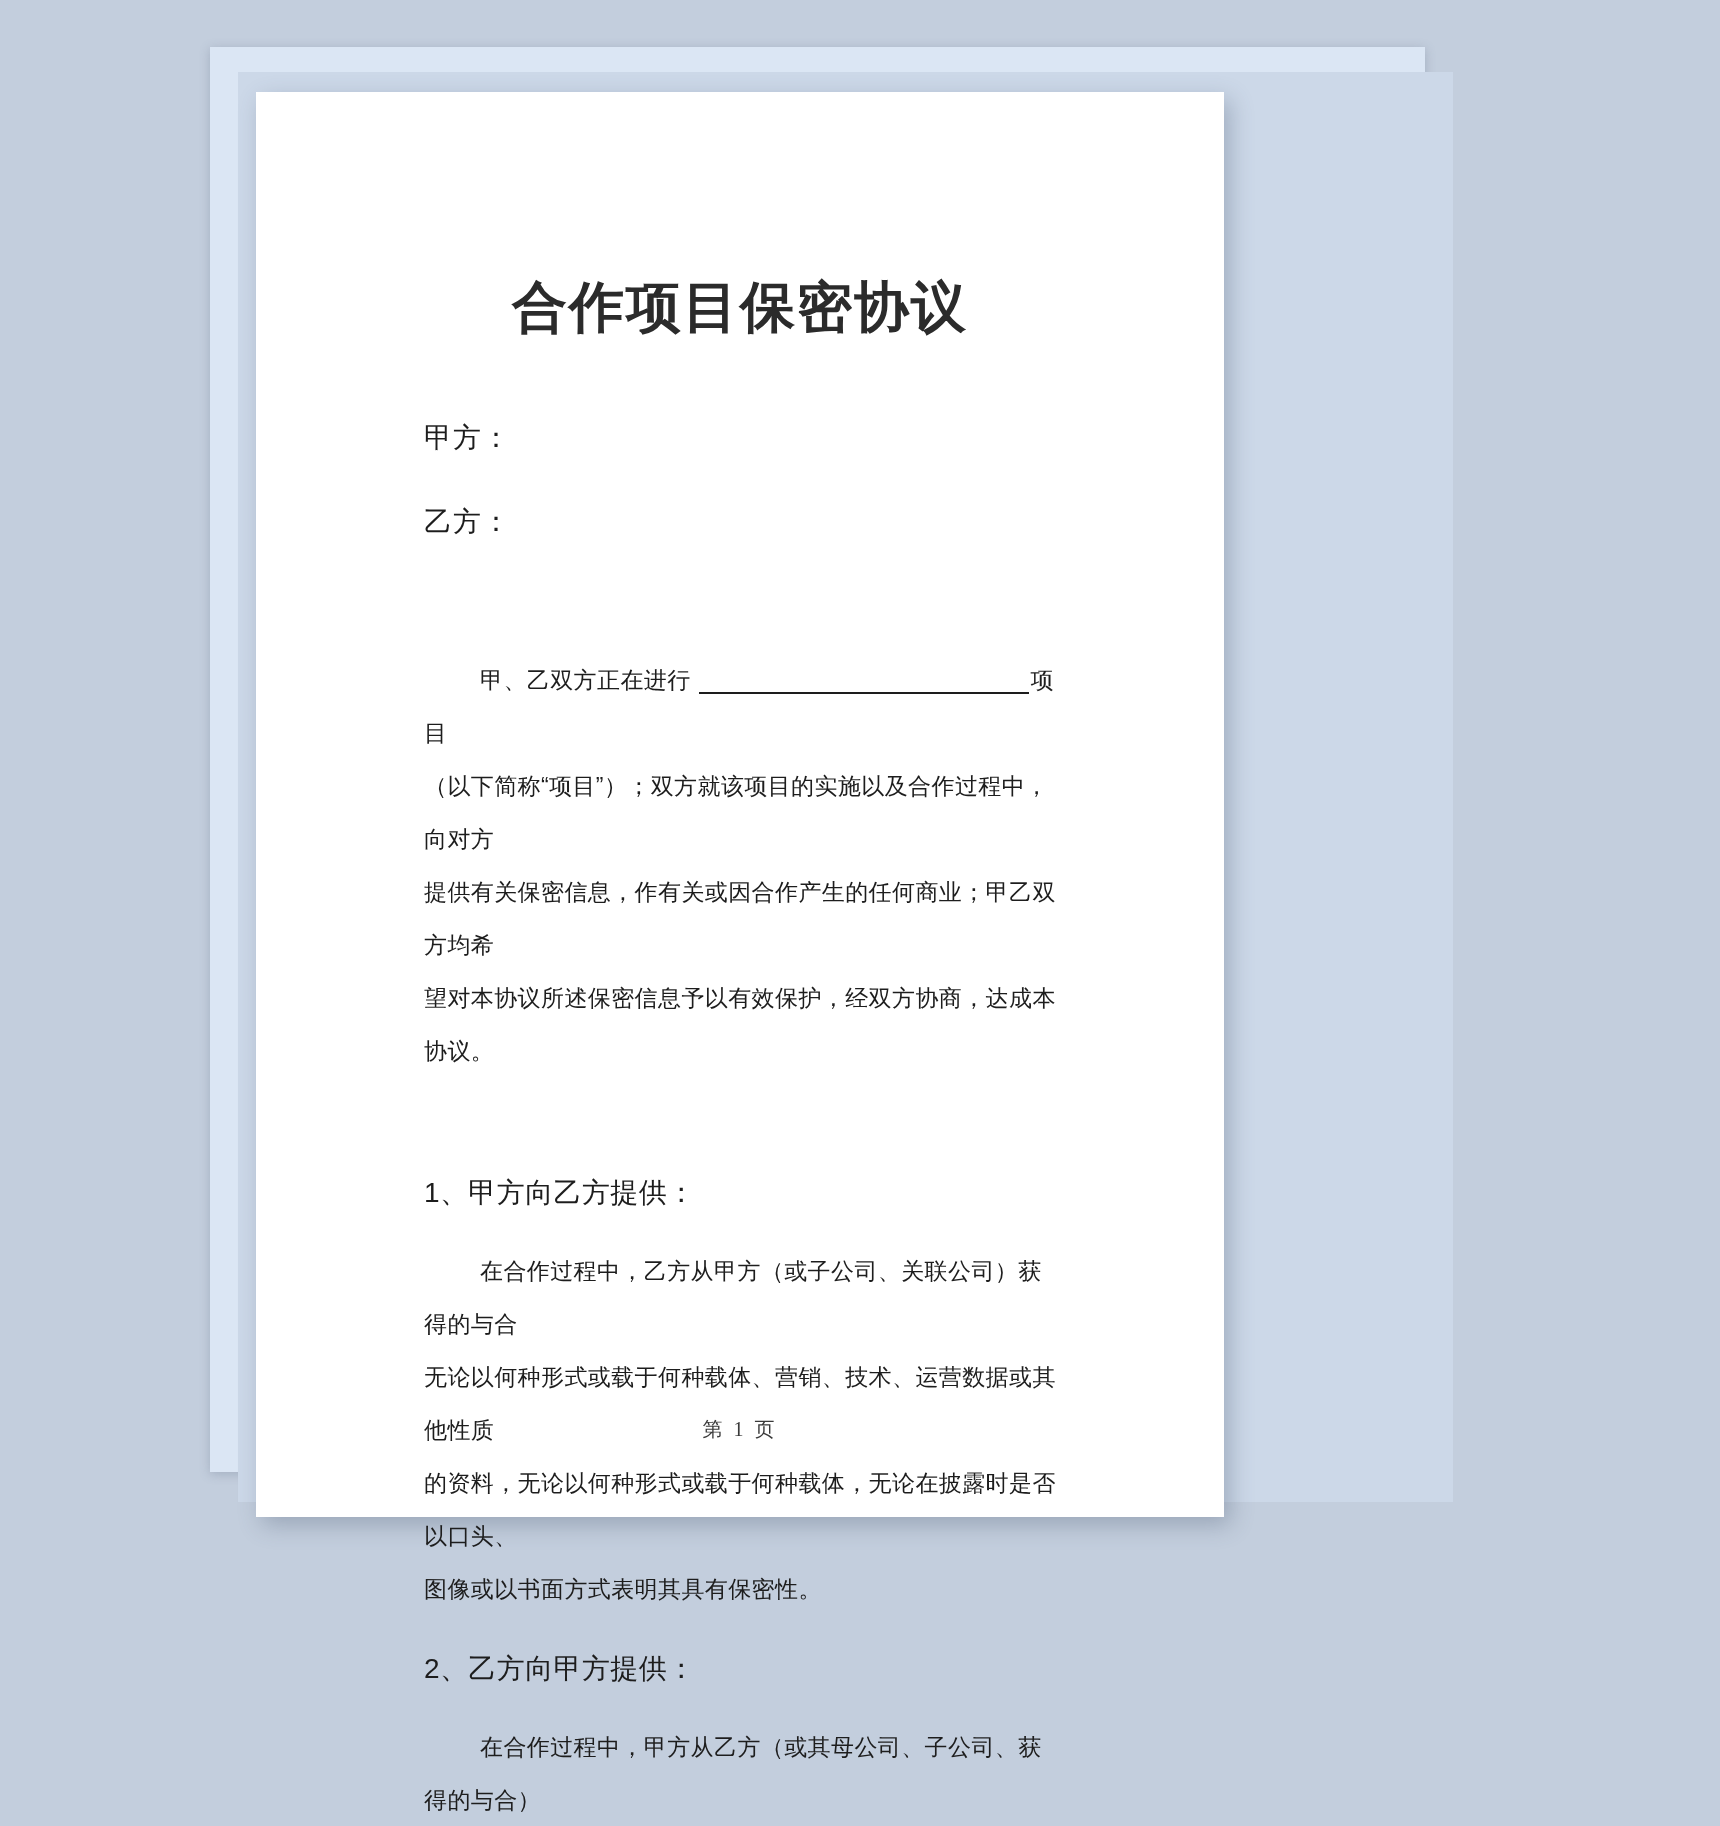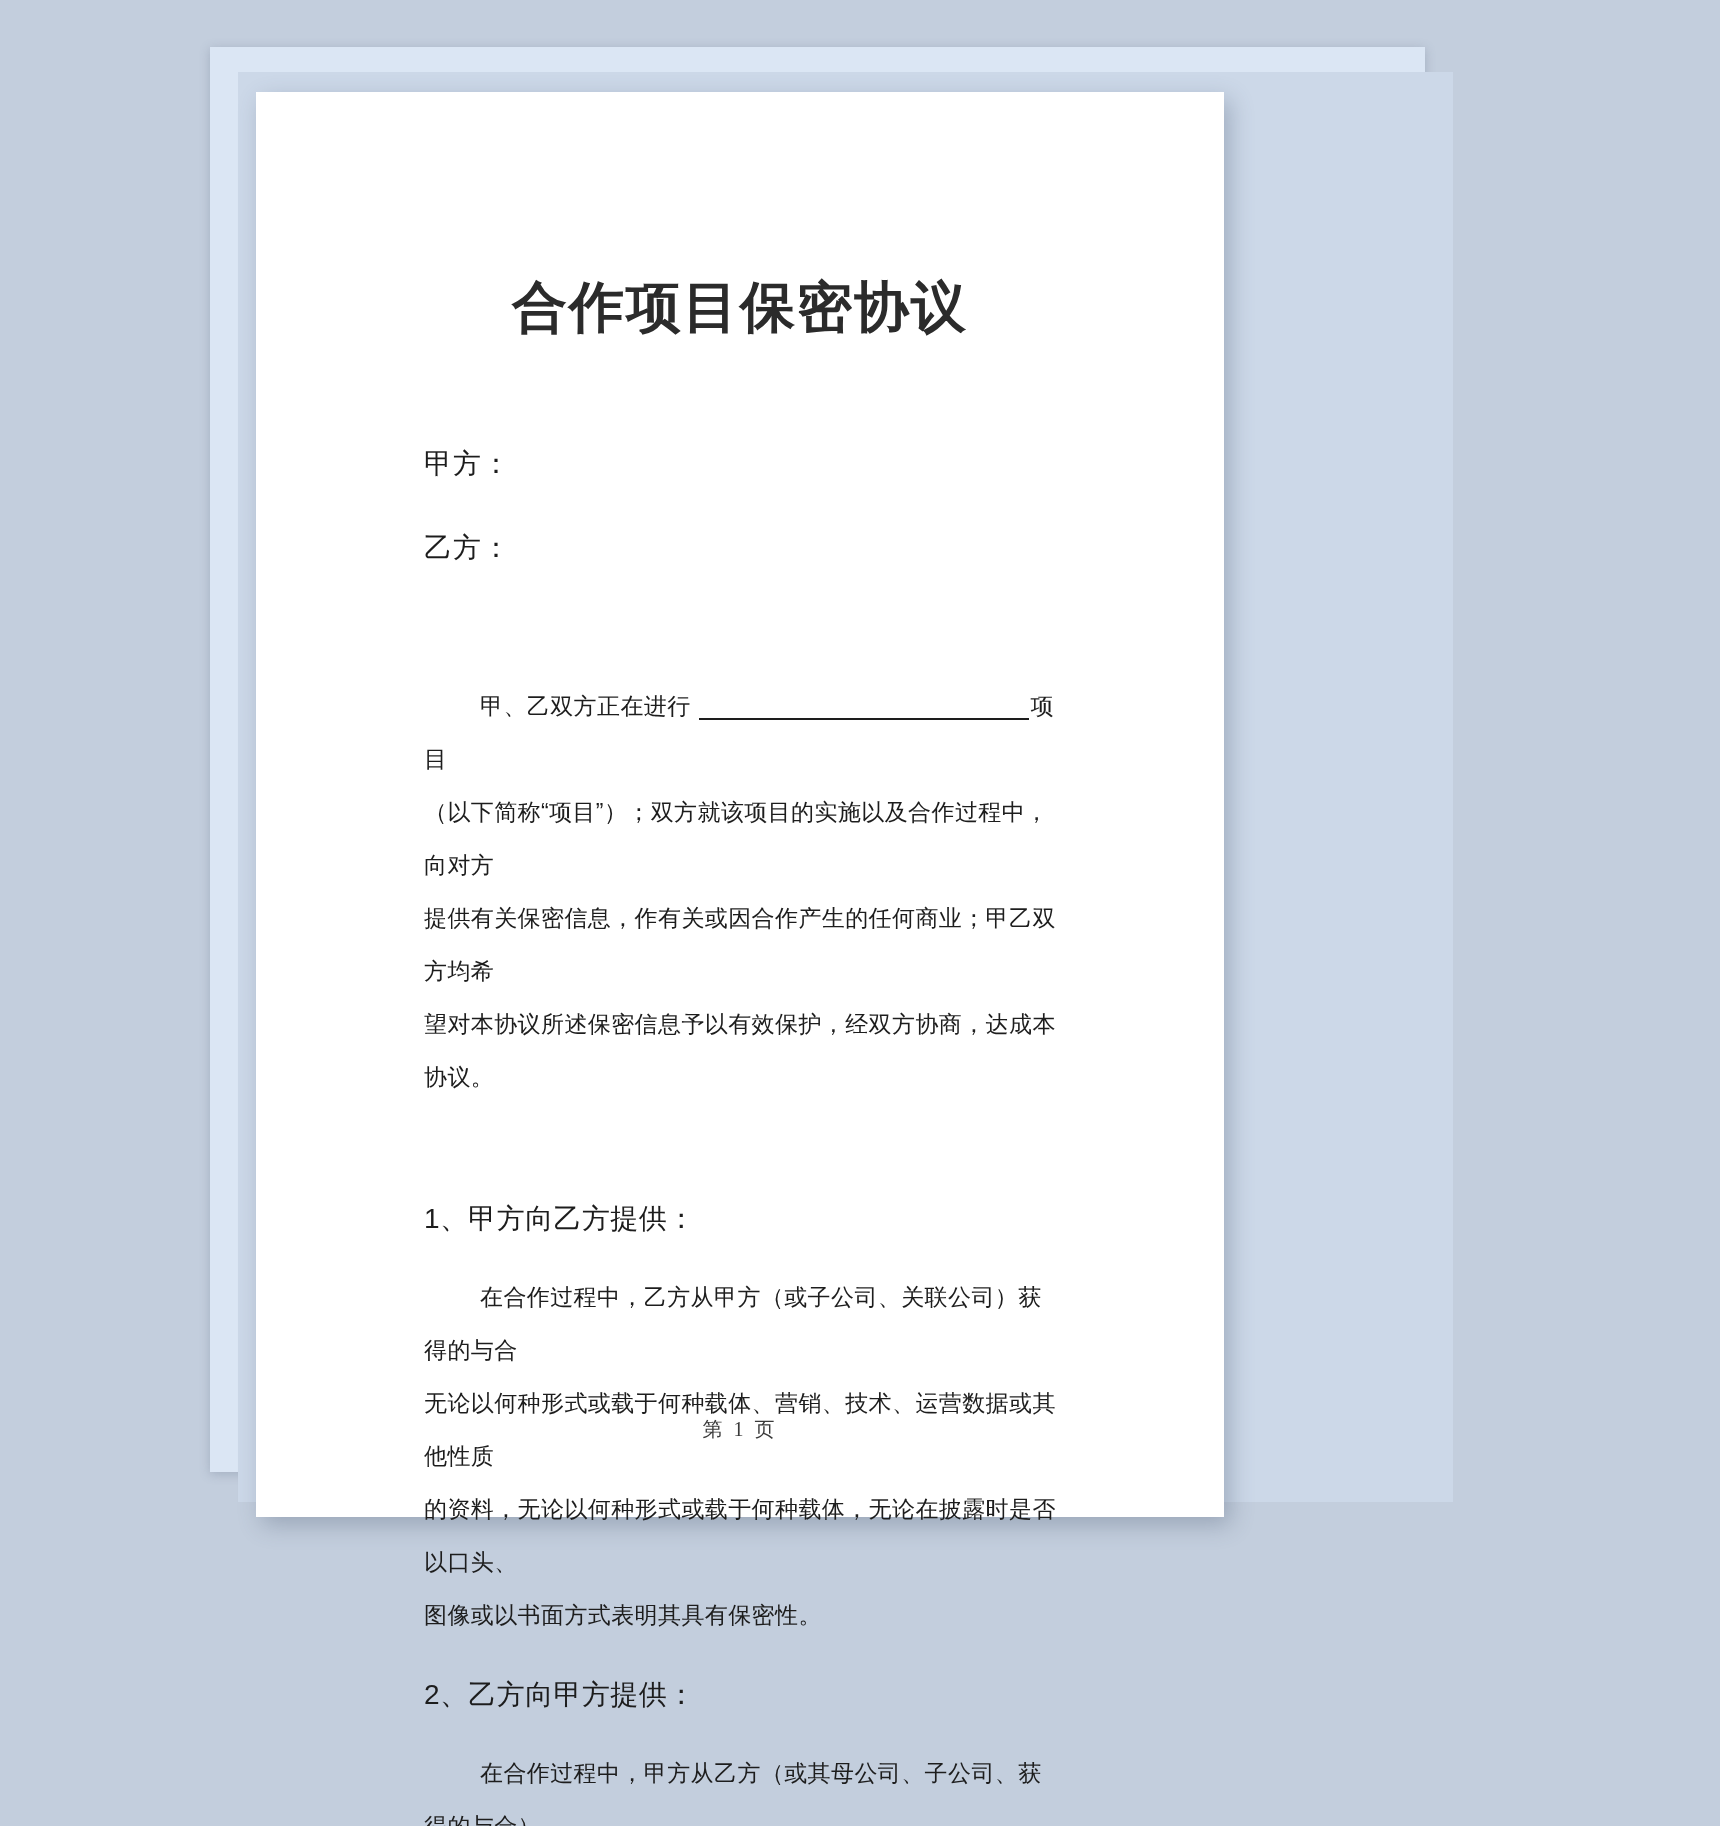--- a/index.html
+++ b/index.html
@@ -66,21 +66,21 @@
     font-size: 55px;
     font-weight: bold;
     letter-spacing: 2px;
     color: #2b2b2b;
     margin-top: 182px;
     line-height: 1.2;
     font-family: "Liberation Sans", "DejaVu Sans", sans-serif;
   }
 
   .party-block {
-    margin-top: 110px;
+    margin-top: 84px;
   }
 
   .party-line {
     font-size: 28px;
     color: #1d1d1d;
     line-height: 1.0;
     margin-bottom: 56px;
     letter-spacing: 1px;
   }
 

